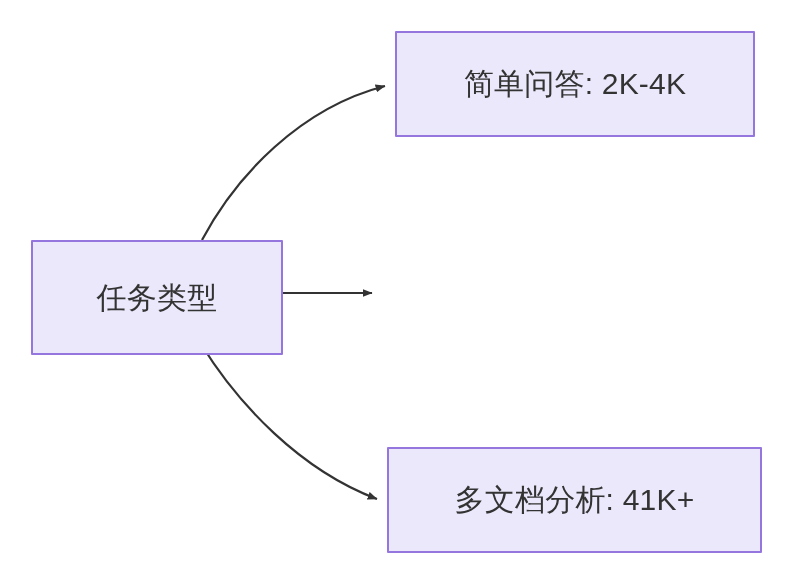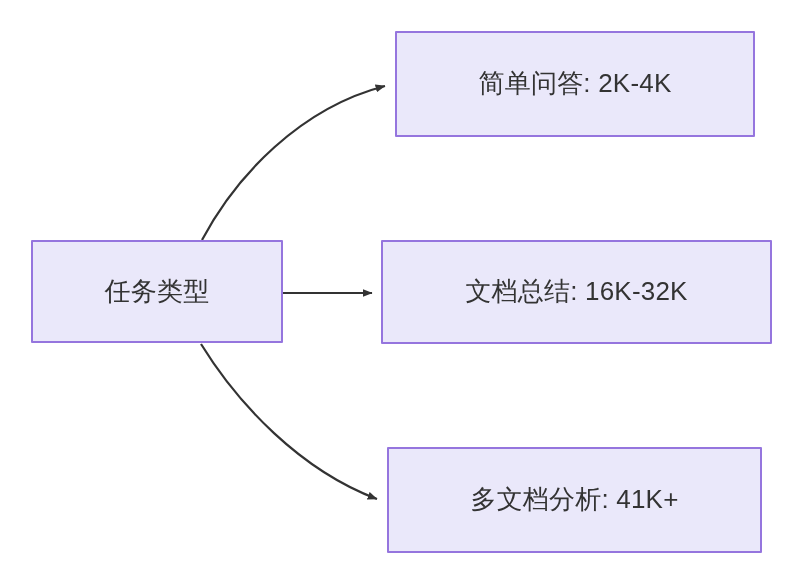--- a/index.html
+++ b/index.html
@@ -34,32 +34,32 @@
     background: #eae8fa;
     border: 2px solid #9575de;
     border-radius: 1px;
     display: flex;
     align-items: center;
     justify-content: center;
     text-align: center;
   }
   .node-label {
     color: #333333;
-    font-size: 26px;
+    font-size: 30px;
     line-height: 1.2;
     letter-spacing: 0.2px;
     white-space: nowrap;
     font-weight: 400;
   }
   
   #node-root {
     left: 31px;
     top: 240px;
     width: 252px;
-    height: 103px;
+    height: 115px;
   }
   #node-simple-qa {
     left: 395px;
     top: 31px;
     width: 360px;
     height: 106px;
   }
   #node-doc-summary {
     left: 381px;
     top: 240px;
@@ -93,21 +93,18 @@
   </svg>
 
   <div class="node" id="node-root">
     <span class="node-label">任务类型</span>
   </div>
 
   <div class="node" id="node-simple-qa">
     <span class="node-label">简单问答: 2K-4K</span>
   </div>
 
-  <div class="node" id="node-doc-summary">
-    <span class="node-label">文档总结: 16K-32K</span>
-  </div>
 
   <div class="node" id="node-multi-doc">
     <span class="node-label">多文档分析: 41K+</span>
   </div>
 
 </div>
 
 </body></html>

